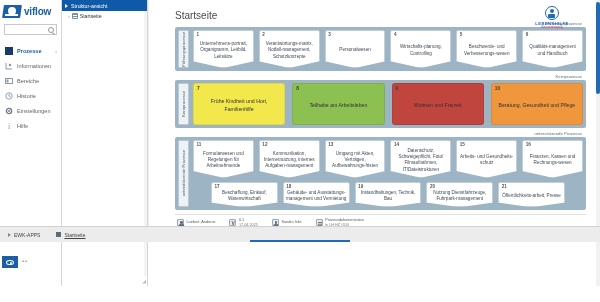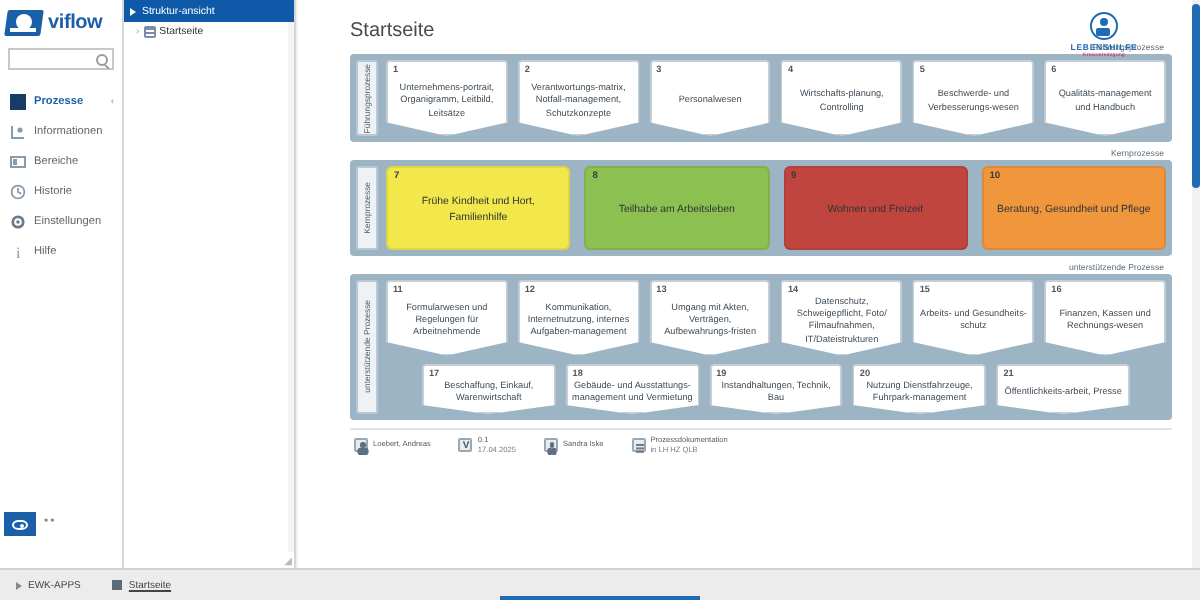--- a/index.html
+++ b/index.html
@@ -4,21 +4,21 @@
 <style>
   * { box-sizing: border-box; margin: 0; padding: 0; }
   html, body {
     width: 600px; height: 302px;
     font-family: "Liberation Sans", sans-serif;
     background: #ffffff;
     overflow: hidden;
   }
   .app {
     position: relative;
-    width: 600px; height: 300px;
+    width: 600px; height: 242px;
     background: #f1f1f1;
   }
 
   
   .leftnav {
     position: absolute; left: 0; top: 0;
     width: 62px; height: 286px;
     background: #ffffff;
     border-right: 1px solid #d6d6d6;
   }

